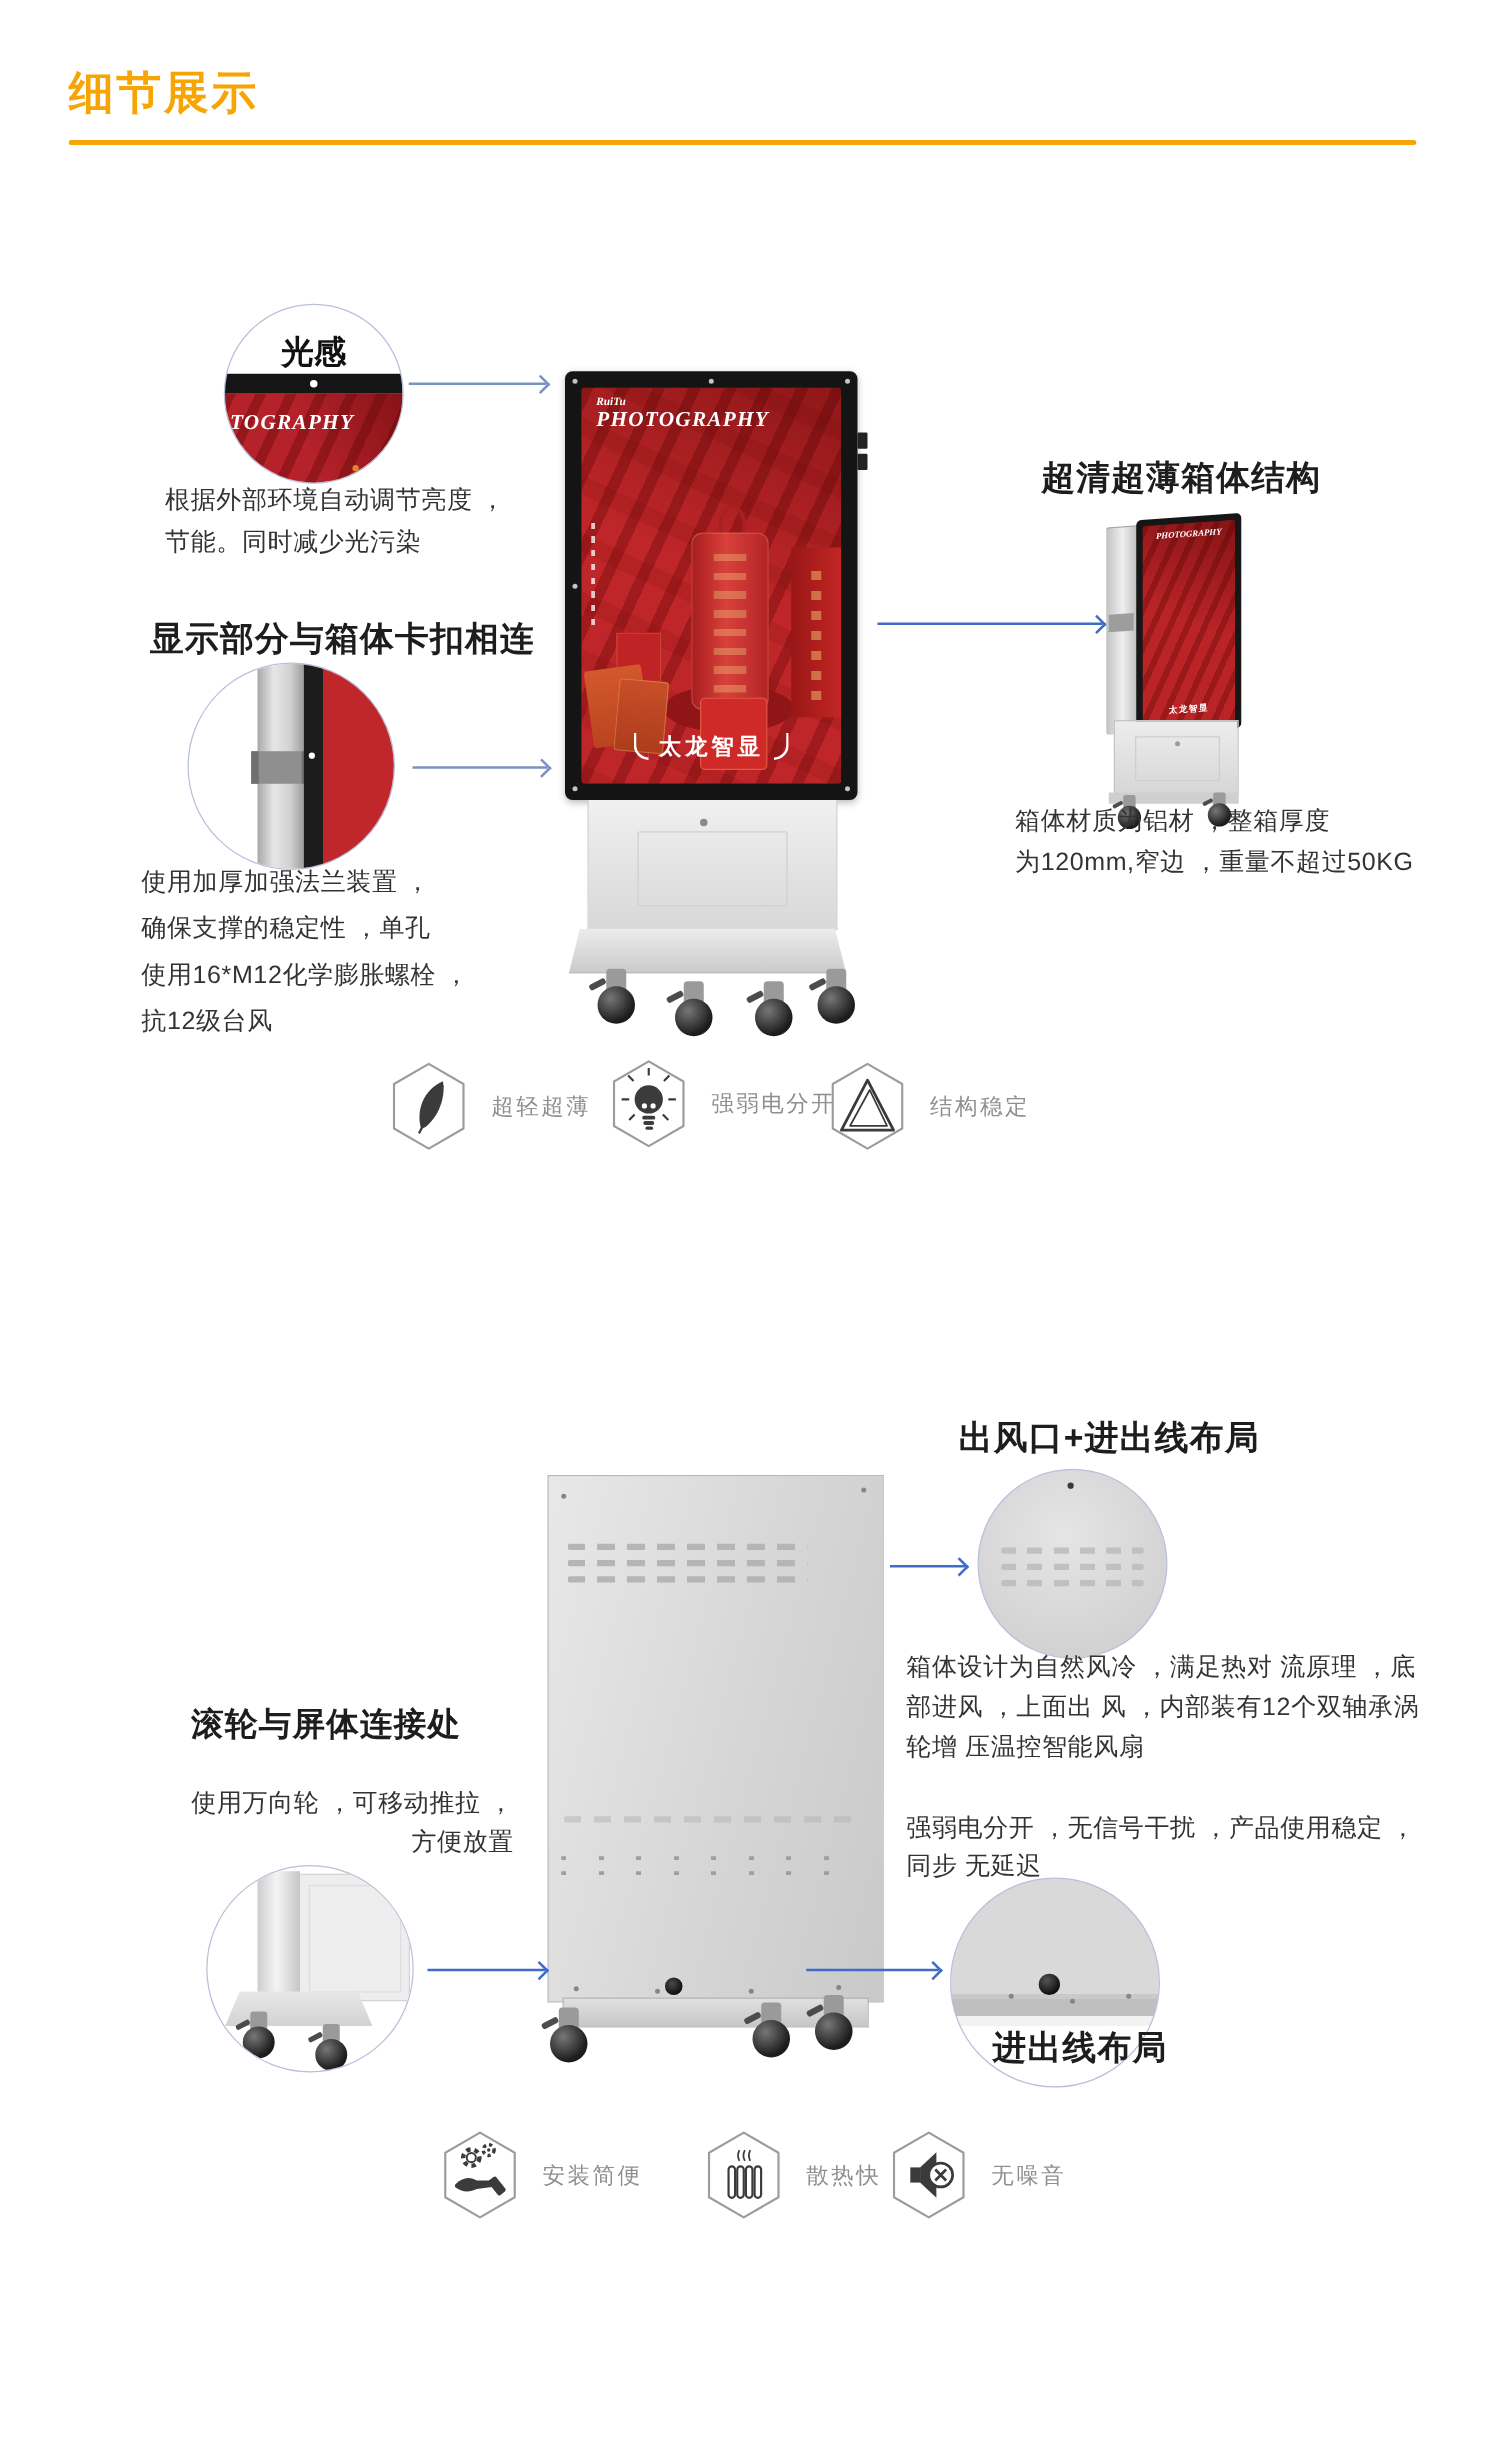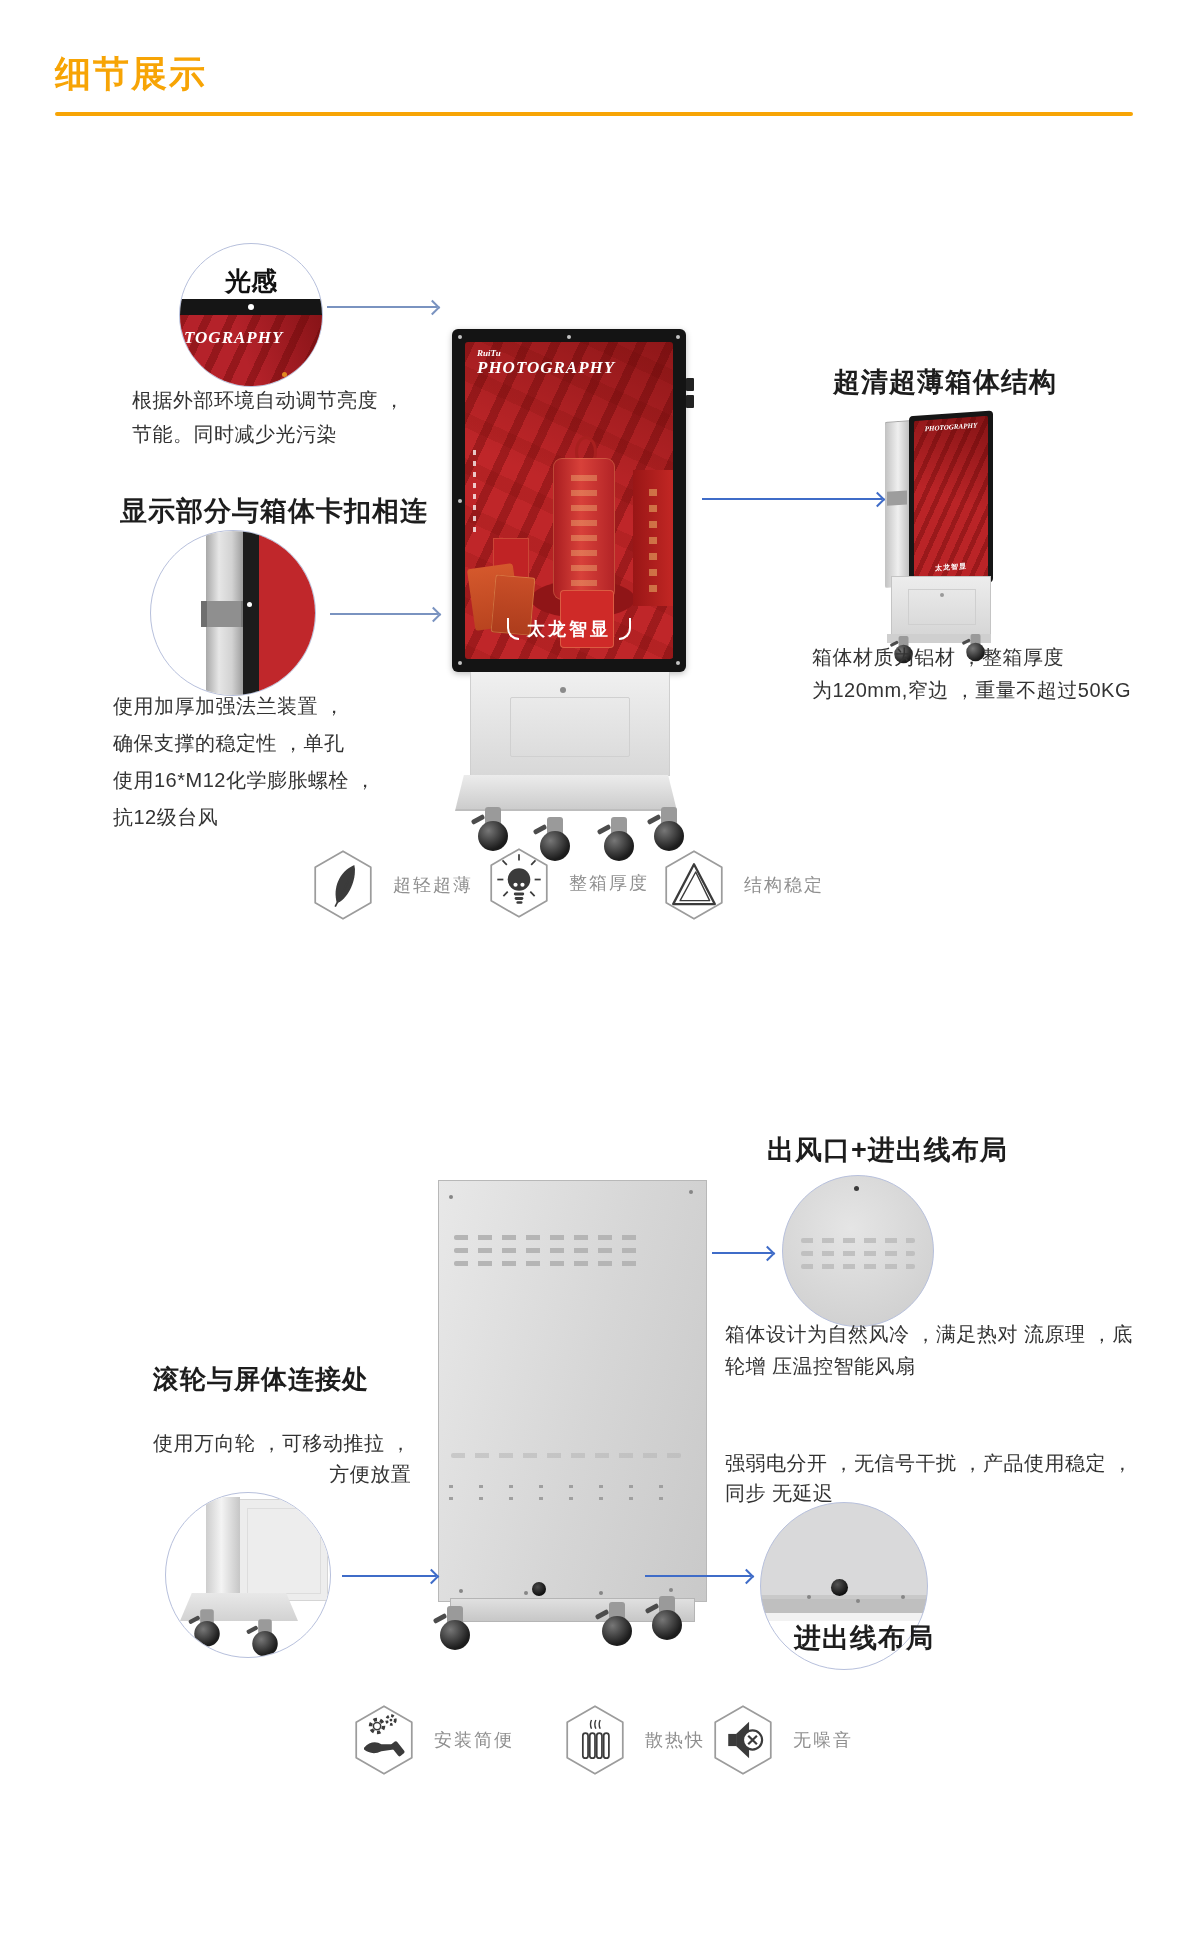--- a/index.html
+++ b/index.html
@@ -194,21 +194,21 @@
   </div>
   <div class="arrow muted" style="left:330px;top:613px;width:108px;"></div>
 
   <div class="abs body-text" style="left:113px;top:688px;line-height:37px;">
     <div>使用加厚加强法兰装置 ，</div>
     <div>确保支撑的稳定性 ，单孔</div>
     <div>使用16*M12化学膨胀螺栓 ，</div>
     <div>抗12级台风</div>
   </div>
 
-  <div class="abs" style="left:440px;top:297px;width:252px;height:546px;margin-top:32px;">
+  <div class="abs" style="left:440px;top:297px;width:252px;height:546px;">
     <div class="screen-frame">
       <div class="screw" style="left:6px;top:6px;"></div>
       <div class="screw" style="left:224px;top:6px;"></div>
       <div class="screw" style="left:115px;top:6px;"></div>
       <div class="screw" style="left:6px;top:332px;"></div>
       <div class="screw" style="left:224px;top:332px;"></div>
       <div class="screw" style="left:6px;top:170px;"></div>
     </div>
     <div class="tab" style="left:246px;top:49px;"></div>
     <div class="tab" style="left:246px;top:66px;"></div>
@@ -304,21 +304,21 @@
           <path d="M25 52 L20 57"></path>
           <path d="M51 52 L56 57"></path>
       </g>
       <circle cx="38" cy="38" r="13" fill="#3b3b3b"></circle>
       <circle cx="34" cy="44" r="2.4" fill="#fff"></circle>
         <circle cx="42" cy="44" r="2.4" fill="#fff"></circle>
       <rect x="32" y="53" width="12" height="3.5" rx="1.7" fill="#3b3b3b"></rect>
       <rect x="33" y="58" width="10" height="3.5" rx="1.7" fill="#3b3b3b"></rect>
       <rect x="35" y="63" width="7" height="3" rx="1.5" fill="#3b3b3b"></rect>
     </svg>
-    <span class="label">整箱厚度</span>
+    <span class="label">强弱电分开</span>
   </div>
   <div class="feature" style="left:661px;top:848px;">
     <svg width="66" height="74" viewBox="0 0 76 84">
       <path d="M38 3 L70 21.5 V62.5 L38 81 L6 62.5 V21.5 Z" fill="#fff" stroke="#9c9c9c" stroke-width="2" stroke-linejoin="round"></path>
       <path d="M38 18 L62 64 H14 Z" fill="none" stroke="#3b3b3b" stroke-width="2.6" stroke-linejoin="round"></path>
       <path d="M40 27 L56 60 H22 Z" fill="none" stroke="#3b3b3b" stroke-width="1.6" stroke-linejoin="round"></path>
     </svg>
     <span class="label">结构稳定</span>
   </div>
 
@@ -369,20 +369,21 @@
     <div class="vc-dot"></div>
     <div class="abs" style="left:18px;top:62px;width:114px;">
       <div class="vent-row"></div>
         <div class="vent-row"></div>
         <div class="vent-row"></div>
     </div>
   </div>
 
   <div class="abs body-text" style="left:725px;top:1318px;line-height:32px;">
     <div>箱体设计为自然风冷 ，满足热对 流原理 ，底</div>
+    <div>部进风 ，上面出 风 ，内部装有12个双轴承涡</div>
     <div>轮增 压温控智能风扇</div>
   </div>
 
   <div class="abs h-black sm" style="left:153px;top:1362px;">滚轮与屏体连接处</div>
   <div class="abs body-text" style="left:153px;top:1428px;line-height:31px;text-align:right;">
     <div>使用万向轮 ，可移动推拉 ，</div>
     <div>方便放置</div>
   </div>
 
   <div class="circle" style="left:165px;top:1492px;width:164px;height:164px;">

